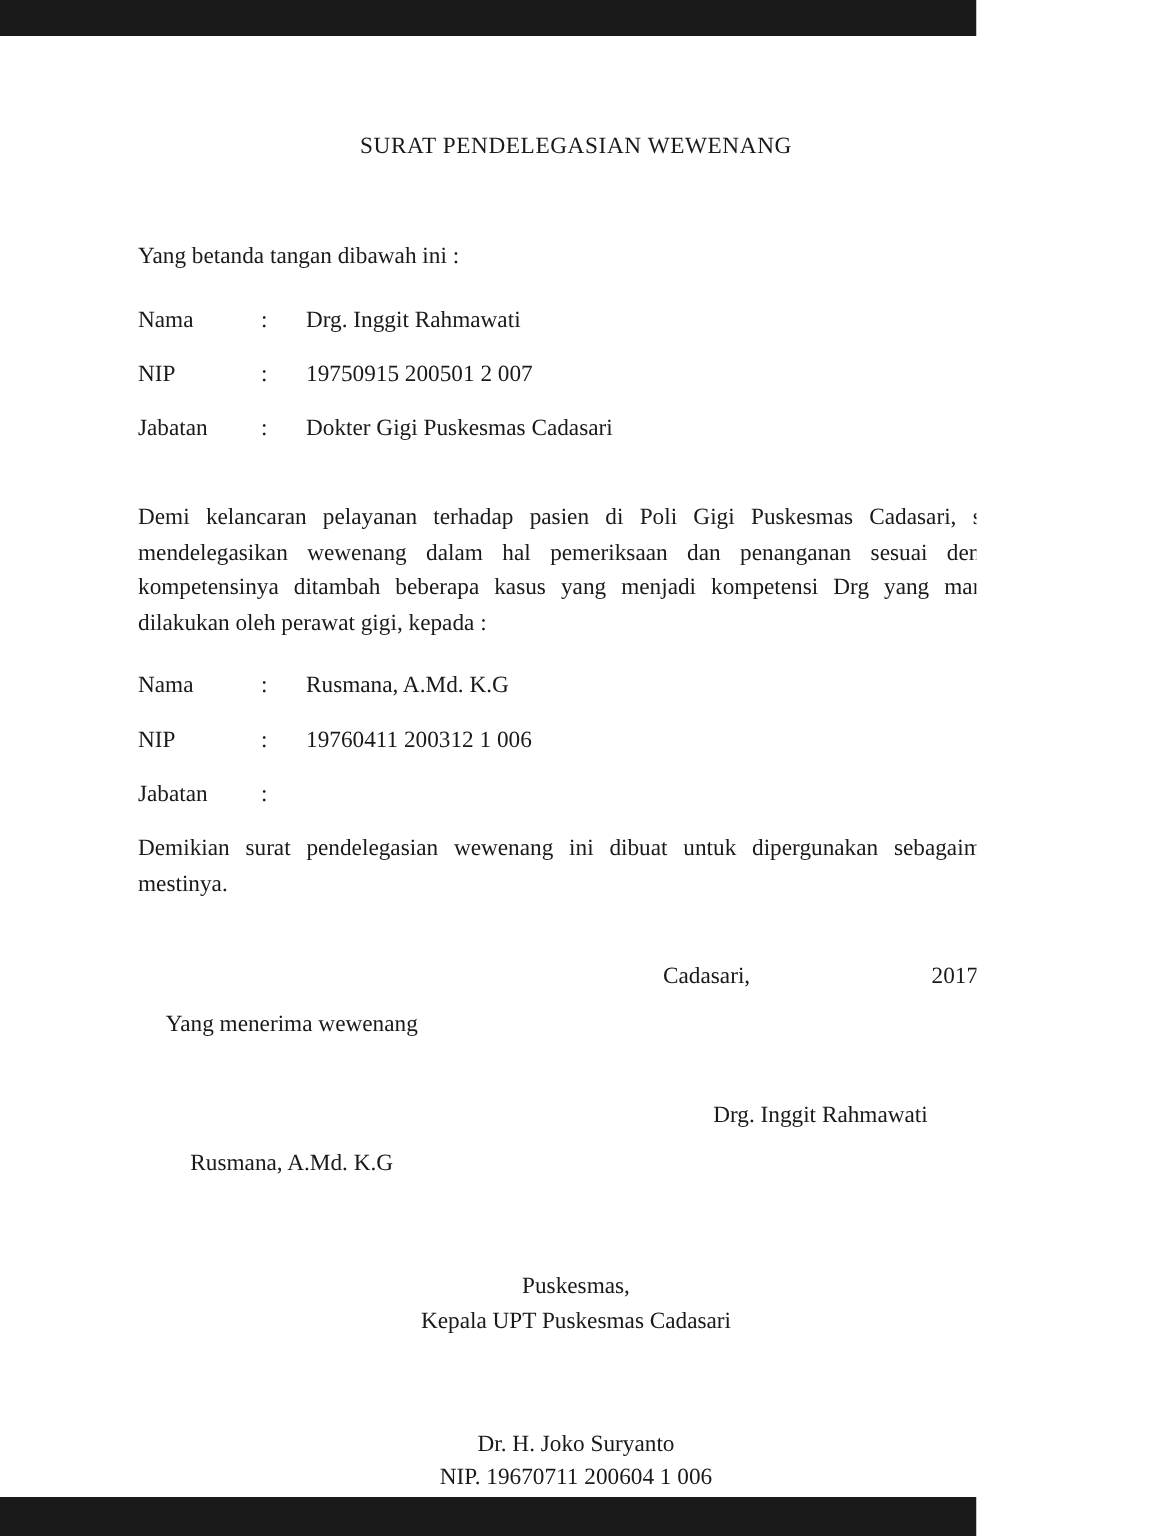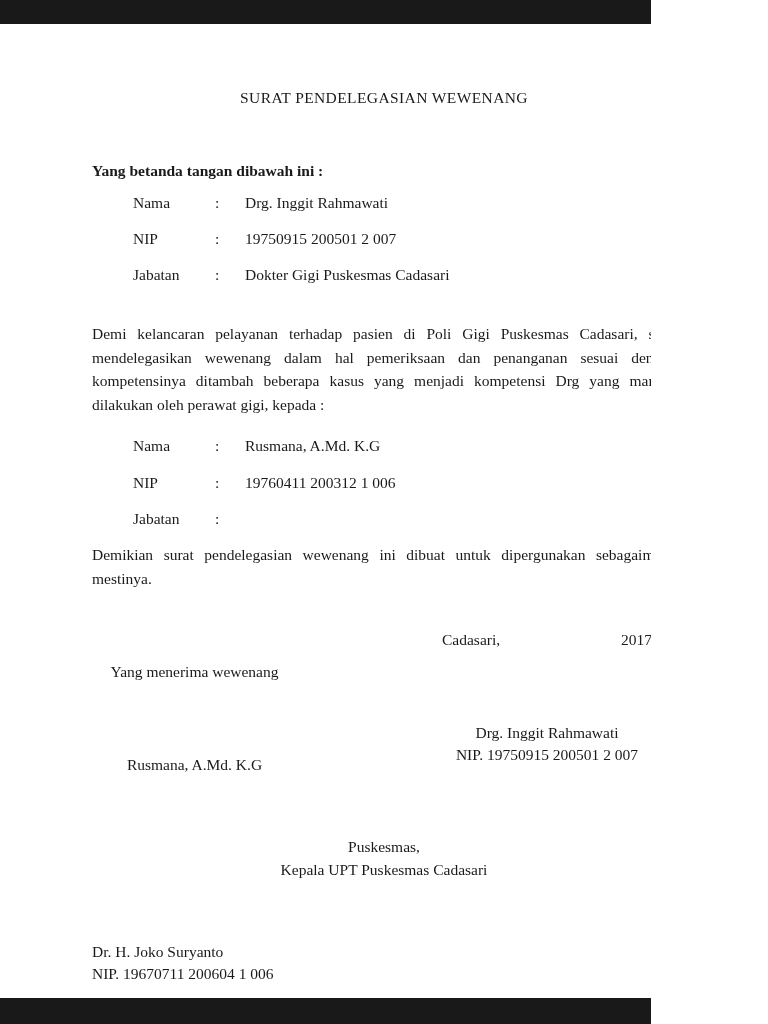--- a/index.html
+++ b/index.html
@@ -36,28 +36,26 @@
     font-size: 15.5px;
     line-height: 1.5;
   }
   .doc-title {
     text-align: center;
     font-size: 15.5px;
     letter-spacing: 0.4px;
     margin-bottom: 50px;
   }
   .opening-line {
-    margin-bottom: 8px;
-    font-weight: bold;
+    margin-bottom: 19px;
   }
   .kv-row {
     display: grid;
     grid-template-columns: 82px 30px 1fr;
     margin-bottom: 13px;
-    margin-left: 41px;
   }
   .kv-rows { margin-bottom: 0; }
   .body-paragraph {
     text-align: justify;
     line-height: 1.52;
     margin-top: 36px;
     margin-bottom: 18px;
   }
   .closing-paragraph {
     text-align: justify;
@@ -81,21 +79,21 @@
   }
   .sig-space { height: 72px; }
   .sig-name { line-height: 1.2; margin-bottom: 4px; }
   .sig-nip  { line-height: 1.2; }
   .ack-block {
     text-align: center;
     margin-top: 58px;
     line-height: 1.45;
   }
   .ack-sign-block {
-    text-align: left;
+    text-align: center;
     margin-top: 62px;
     line-height: 1.3;
   }
   .ack-sign-block .sig-name { margin-bottom: 3px; }
 </style>
 </head>
 <body>
 
 <div class="viewport">
   <div class="viewer-bar top"></div>
@@ -151,21 +149,20 @@
         <div class="sig-space"></div>
         <div class="sig-name">Rusmana, A.Md. K.G</div>
       </div>
       <div class="col right">
         <div class="dateline">
           <span>Cadasari,</span>
           <span>2017</span>
         </div>
         <div class="sig-space"></div>
         <div class="sig-name">Drg. Inggit Rahmawati</div>
-        <div class="sig-nip">NIP. 19750915 200501 2 007</div>
       </div>
     </div>
 
     <div class="ack-block">
       <div>Puskesmas,</div>
       <div>Kepala UPT Puskesmas Cadasari</div>
     </div>
 
     <div class="ack-sign-block">
       <div class="sig-name">Dr. H. Joko Suryanto</div>

